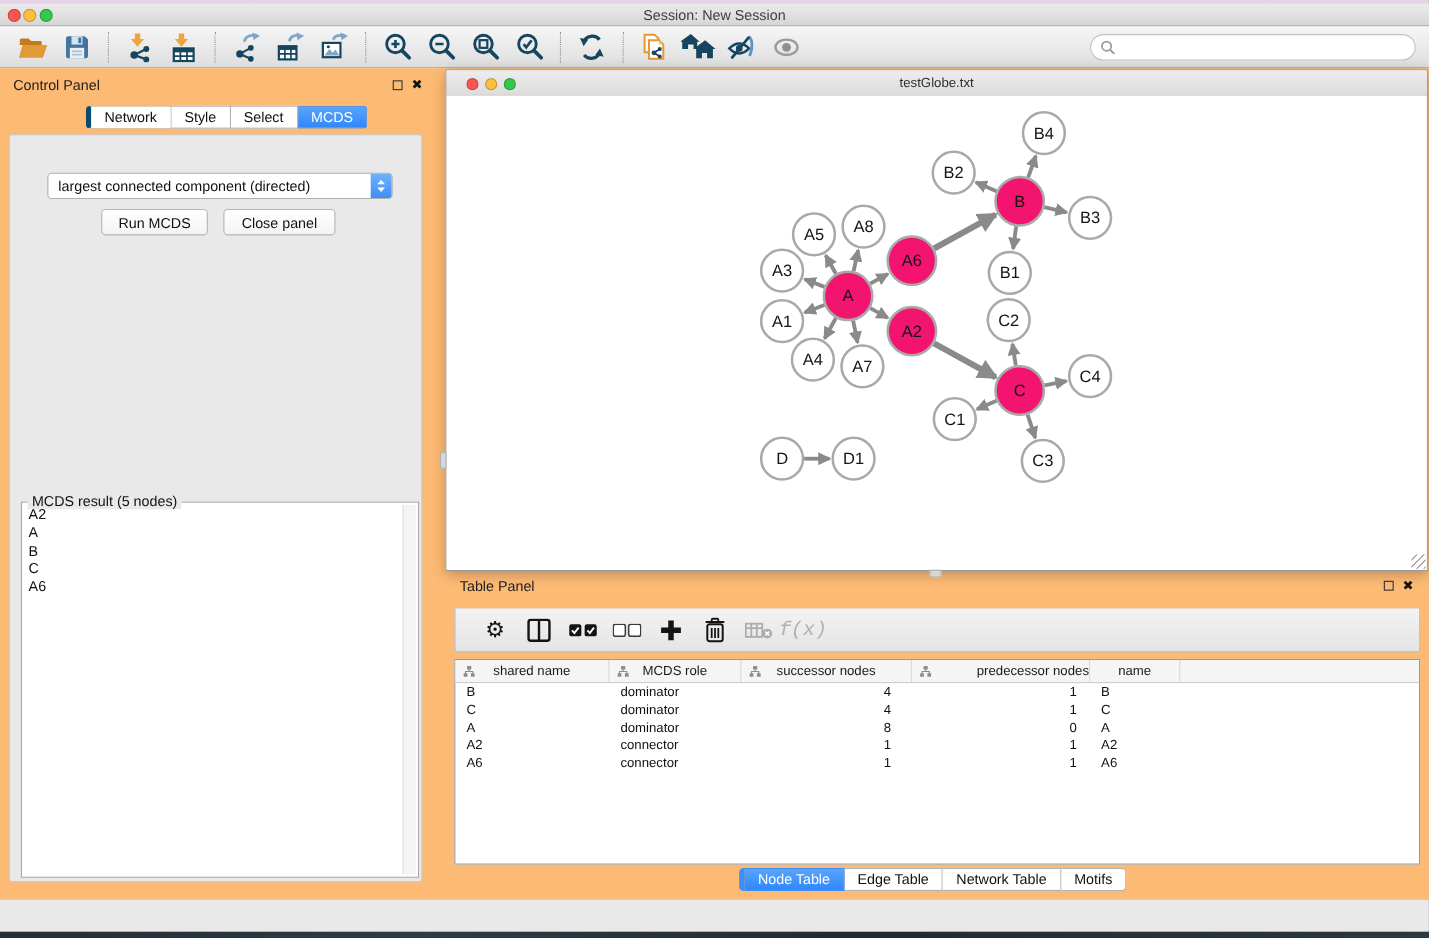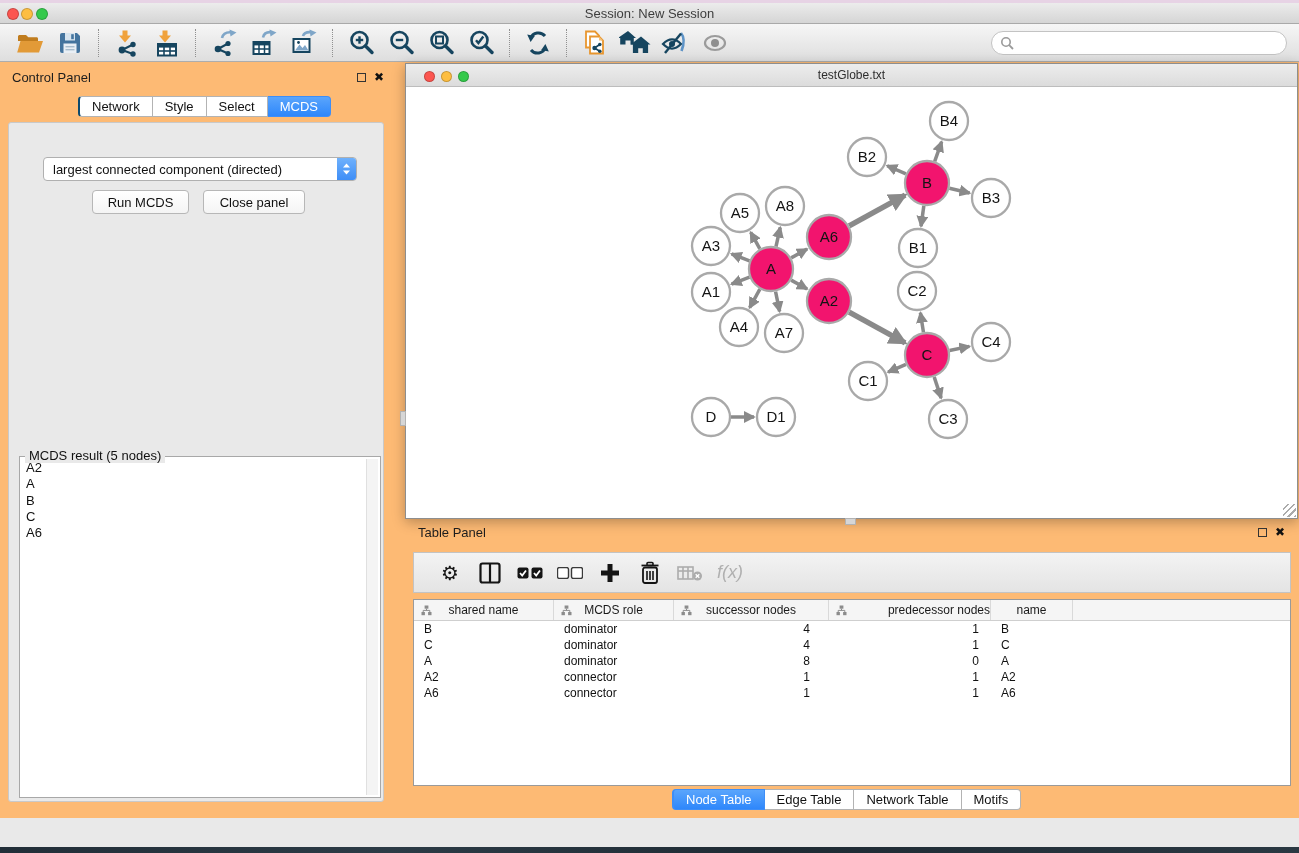--- a/index.html
+++ b/index.html
@@ -35,21 +35,21 @@
   .ph-icons{position:absolute;display:flex;gap:8px;align-items:center;}
   .float-ic{width:9px;height:9px;border:1.5px solid #333;display:inline-block;}
   .close-ic{font-size:12px;font-weight:bold;color:#111;line-height:10px;}
 
   
   .cp-title{position:absolute;left:12px;top:8px;}
   .cp-icons{left:357px;top:10px;}
   .seg{display:flex;position:absolute;}
   .seg-tab{background:#fff;border:1px solid #b3b3b3;border-left:none;height:21px;
     padding:0 12px;font-size:13px;color:#111;display:flex;align-items:center;cursor:default;}
-  .seg-tab:first-child{border-left:2px solid #0c4a6e;border-radius:4px 0 0 4px;}
+  .seg-tab:first-child{border-left:5px solid #0c4a6e;border-radius:4px 0 0 4px;}
   .seg-tab:last-child{border-radius:0 4px 4px 0;}
   .seg-tab.active{background:linear-gradient(#5aa5fc,#2e87fb);border-color:#3e8ef7;color:#fff;}
   #cp-tabs{left:78px;top:34px;}
   .cp-box{position:absolute;left:8px;top:60px;width:376px;height:680px;
     border:1px solid #c9c9c9;border-radius:3px;background:#e9e9e9;}
   .opt-label{position:absolute;left:0;width:100%;top:75px;text-align:center;font-size:13px;color:#111;}
   .dropdown{position:absolute;left:43px;top:95px;width:314px;height:24px;background:#fff;
     border:1px solid #b0b0b0;border-radius:4px;display:flex;align-items:center;}
   .dropdown .val{flex:1;font-size:13px;padding-left:9px;color:#111;white-space:nowrap;}
   .stepper{width:19px;height:22px;border-radius:0 3px 3px 0;background:linear-gradient(#6fb1fc,#3e8ef7);
@@ -79,21 +79,21 @@
   .mini-hthumb{position:absolute;left:439px;bottom:-7px;width:11px;height:7px;background:#d6d6d6;border:1px solid #b2b2b2;}
 
   
   .tp-title{position:absolute;left:418px;top:463px;}
   .tp-icons{left:1258px;top:465px;}
   .tp-toolbar{position:absolute;left:413px;top:490px;width:878px;height:41px;
     background:linear-gradient(#f3f3f3,#e4e4e4);border:1px solid #c3c3c3;
     display:flex;align-items:center;padding-left:16px;gap:0;}
   .tp-tool{width:40px;height:34px;display:flex;align-items:center;justify-content:center;flex:0 0 auto;}
   .gear-glyph{font-size:20px;color:#141414;line-height:20px;}
-  .fx-glyph{font-family:Liberation Sans, sans-serif;font-style:italic;font-size:18px;color:#b0b0b0;}
+  .fx-glyph{font-family:Liberation Mono, monospace;font-style:italic;font-size:18px;color:#b0b0b0;}
   .table-box{position:absolute;left:413px;top:537px;width:878px;height:187px;background:#fff;border:1px solid #9a9a9a;overflow:hidden;}
   .t-header{display:flex;height:21px;background:#f5f5f5;border-bottom:1px solid #cfcfcf;}
   .th{position:relative;font-size:12px;color:#1a1a1a;border-right:1px solid #d9d9d9;
     display:flex;align-items:center;justify-content:center;}
   .th .tree{position:absolute;left:7px;top:5px;}
   .t-row{display:flex;height:16px;}
   .t-cell{font-size:12px;color:#111;padding:1px 10px 0 10px;white-space:nowrap;overflow:hidden;}
   #table-tabs{left:672px;top:727px;}
 
   

